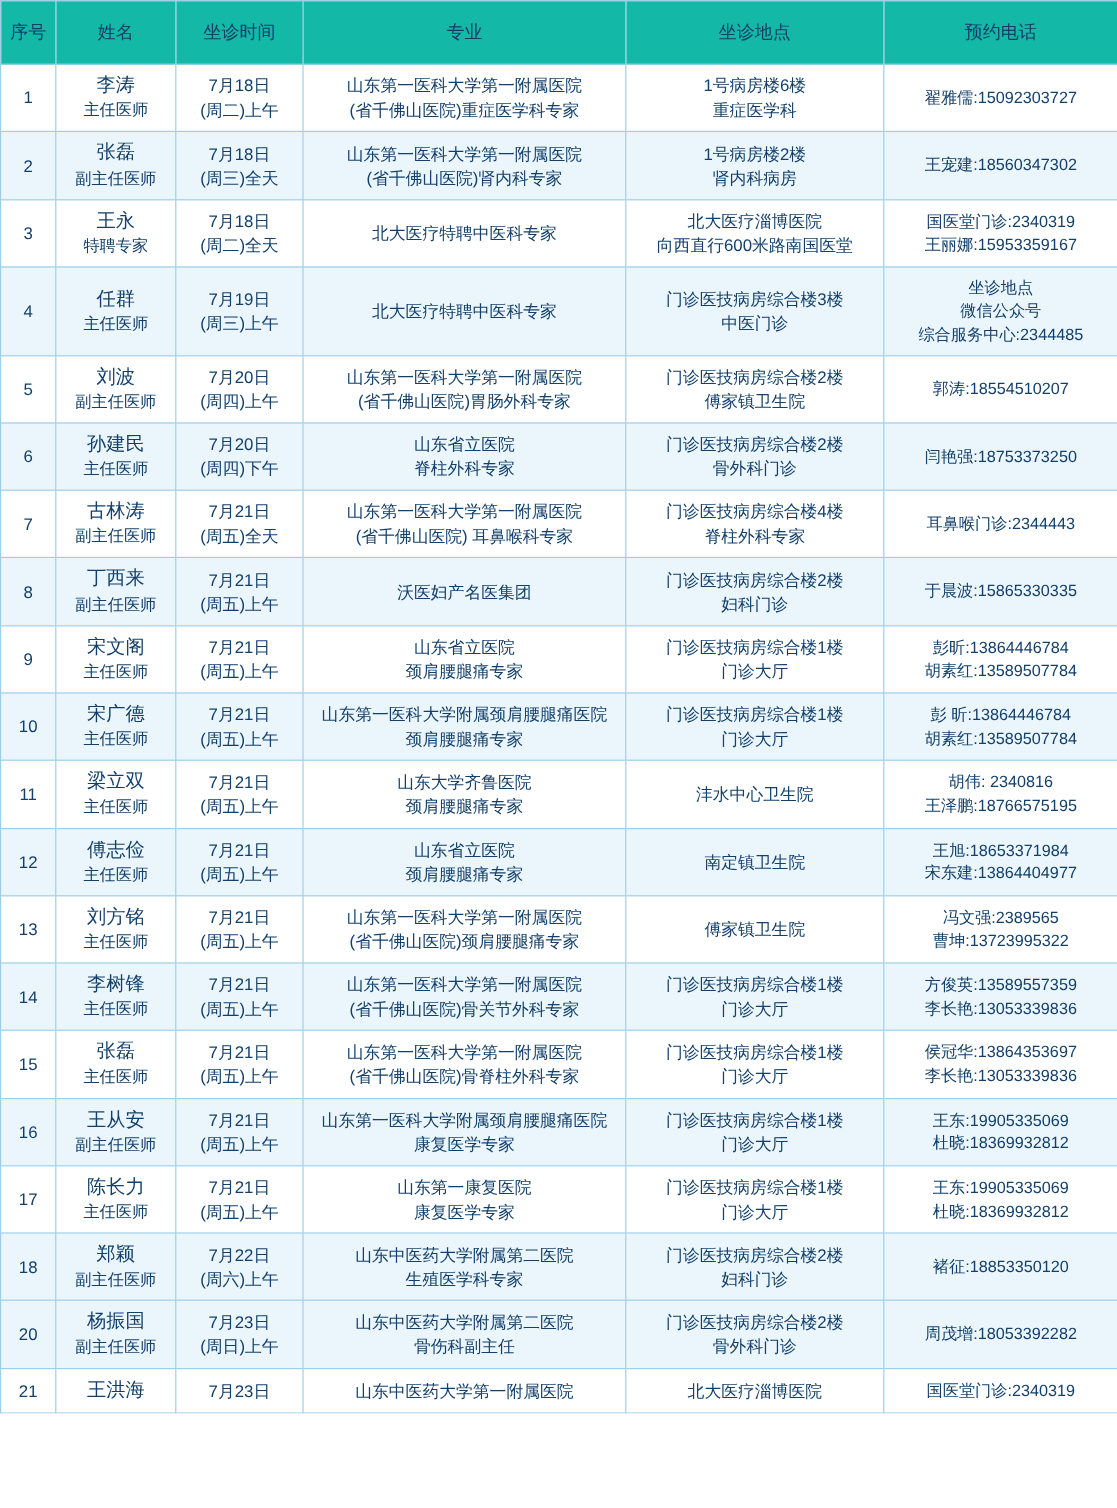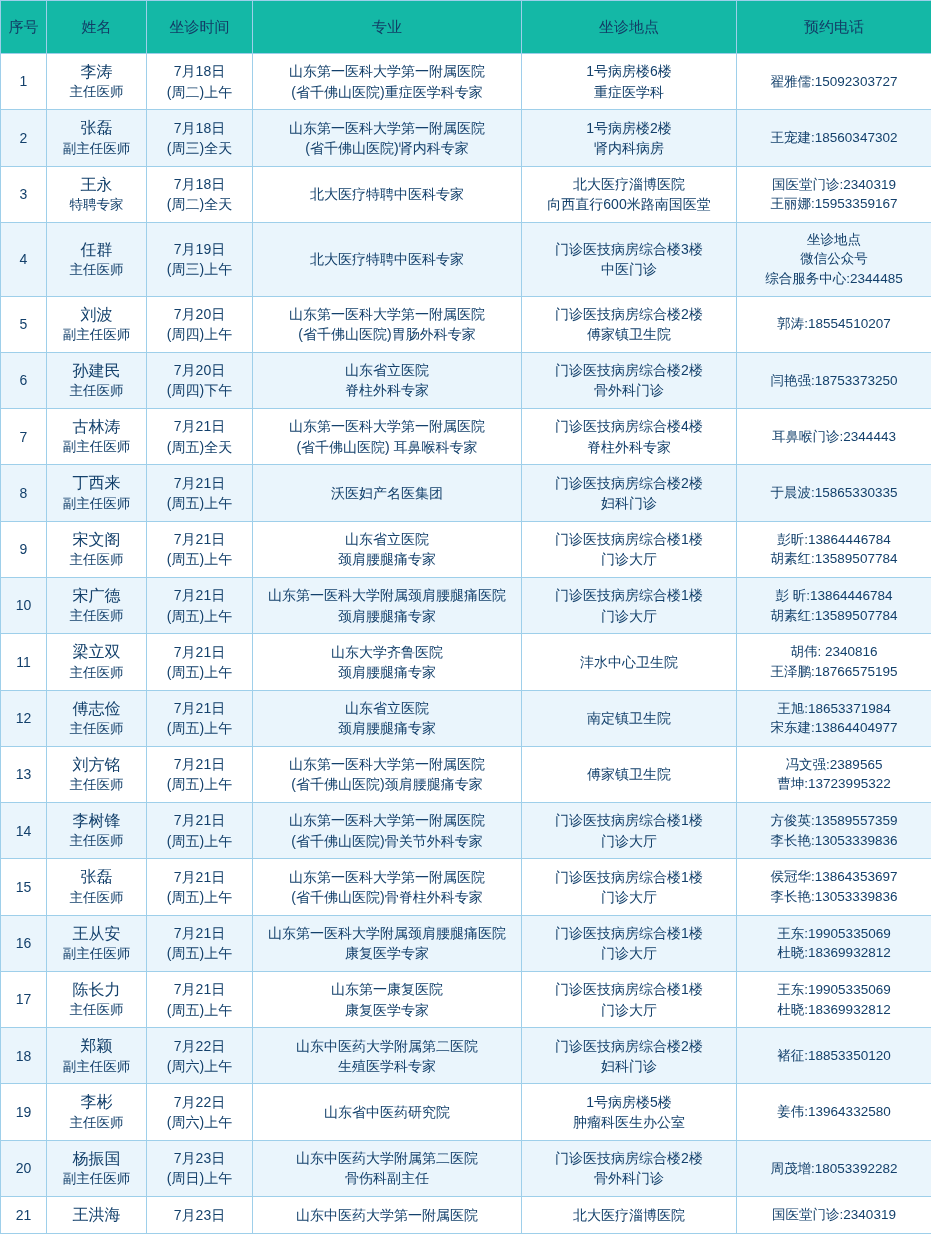--- a/index.html
+++ b/index.html
@@ -508,41 +508,20 @@
             <span class="line">生殖医学科专家</span>
           </td>
           <td>
             <span class="line">门诊医技病房综合楼2楼</span>
             <span class="line">妇科门诊</span>
           </td>
           <td>
             <span class="line-small">褚征:18853350120</span>
           </td>
         </tr>
-        <tr class="odd">
-          <td class="cell-no">19</td>
-          <td>
-            <span class="doc-name">李彬</span>
-            <span class="doc-title">主任医师</span>
-          </td>
-          <td>
-            <span class="line">7月22日</span>
-            <span class="line">(周六)上午</span>
-          </td>
-          <td>
-            <span class="line">山东省中医药研究院</span>
-          </td>
-          <td>
-            <span class="line">1号病房楼5楼</span>
-            <span class="line">肿瘤科医生办公室</span>
-          </td>
-          <td>
-            <span class="line-small">姜伟:13964332580</span>
-          </td>
-        </tr>
         <tr class="even">
           <td class="cell-no">20</td>
           <td>
             <span class="doc-name">杨振国</span>
             <span class="doc-title">副主任医师</span>
           </td>
           <td>
             <span class="line">7月23日</span>
             <span class="line">(周日)上午</span>
           </td>

